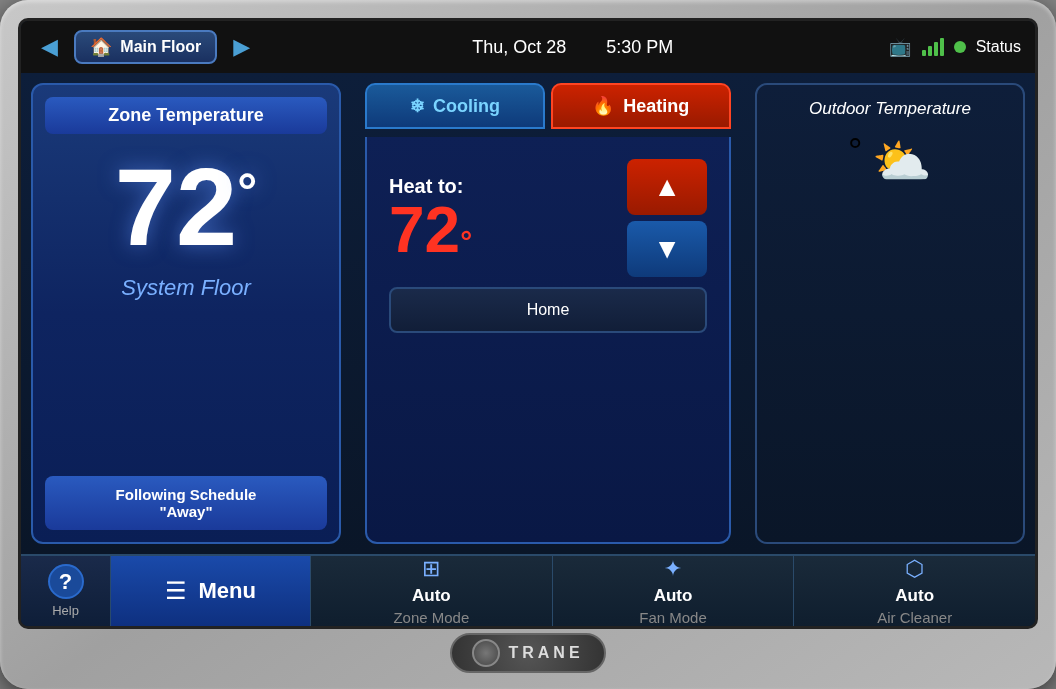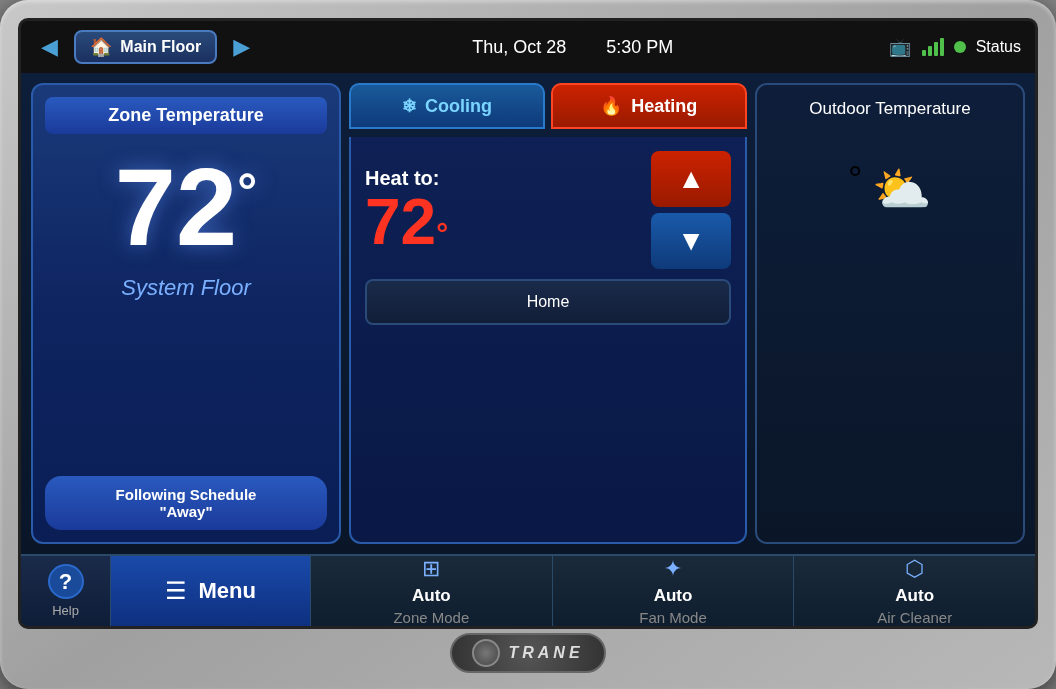--- a/index.html
+++ b/index.html
@@ -111,21 +111,21 @@
 
     .wifi-icon {
       color: #aaa;
       font-size: 18px;
     }
 
     
     .main-content {
       flex: 1;
       display: flex;
-      gap: 8px;
+      gap: 24px;
       padding: 10px;
       background: linear-gradient(180deg, #0d1e3a 0%, #0a1628 100%);
     }
 
     
     .zone-panel {
       width: 310px;
       background: linear-gradient(180deg, #1a3a7a 0%, #0e2460 50%, #0a1e55 100%);
       border-radius: 12px;
       border: 2px solid #2a5aaa;
@@ -166,21 +166,21 @@
 
     .system-status {
       color: #7ab0ff;
       font-size: 22px;
       font-style: italic;
       margin: 8px 0;
     }
 
     .schedule-info {
       background: linear-gradient(180deg, #2a5abf, #1a3a9a);
-      border-radius: 16px;
+      border-radius: 8px;
       padding: 10px 16px;
       color: white;
       font-size: 15px;
       font-weight: bold;
       text-align: center;
       width: 100%;
       margin-top: auto;
     }
 
     
@@ -220,21 +220,21 @@
       background: linear-gradient(180deg, #cc2200, #991a00);
       border: 2px solid #ff4422;
       color: white;
     }
 
     .control-area {
       background: linear-gradient(180deg, #0e2055, #091845);
       border-radius: 0 0 12px 12px;
       border: 2px solid #2a5aaa;
       border-top: none;
-      padding: 14px;
+      padding: 22px;
       display: flex;
       flex-direction: column;
       gap: 10px;
       flex: 1;
     }
 
     .temp-control-row {
       display: flex;
       align-items: center;
       gap: 14px;
@@ -330,21 +330,22 @@
       display: flex;
       flex-direction: column;
       align-items: center;
       flex-shrink: 0;
     }
 
     .outdoor-title {
       color: white;
       font-size: 17px;
       text-align: center;
-      margin-bottom: 32px;
+      margin-bottom: 4px;
+      font-style: italic;
     }
 
     .outdoor-temp-display {
       display: flex;
       align-items: flex-start;
       gap: 10px;
     }
 
     .outdoor-temp-num {
       color: white;
@@ -454,21 +455,20 @@
       color: #7ab0ff;
     }
 
     
     .brand-bar {
       height: 36px;
       display: flex;
       align-items: center;
       justify-content: center;
       margin-top: 6px;
-      font-style: italic;
     }
 
     .brand-logo {
       background: radial-gradient(circle, #555, #333);
       border: 2px solid #666;
       border-radius: 20px;
       padding: 4px 20px;
       color: #ddd;
       font-size: 16px;
       font-weight: bold;

